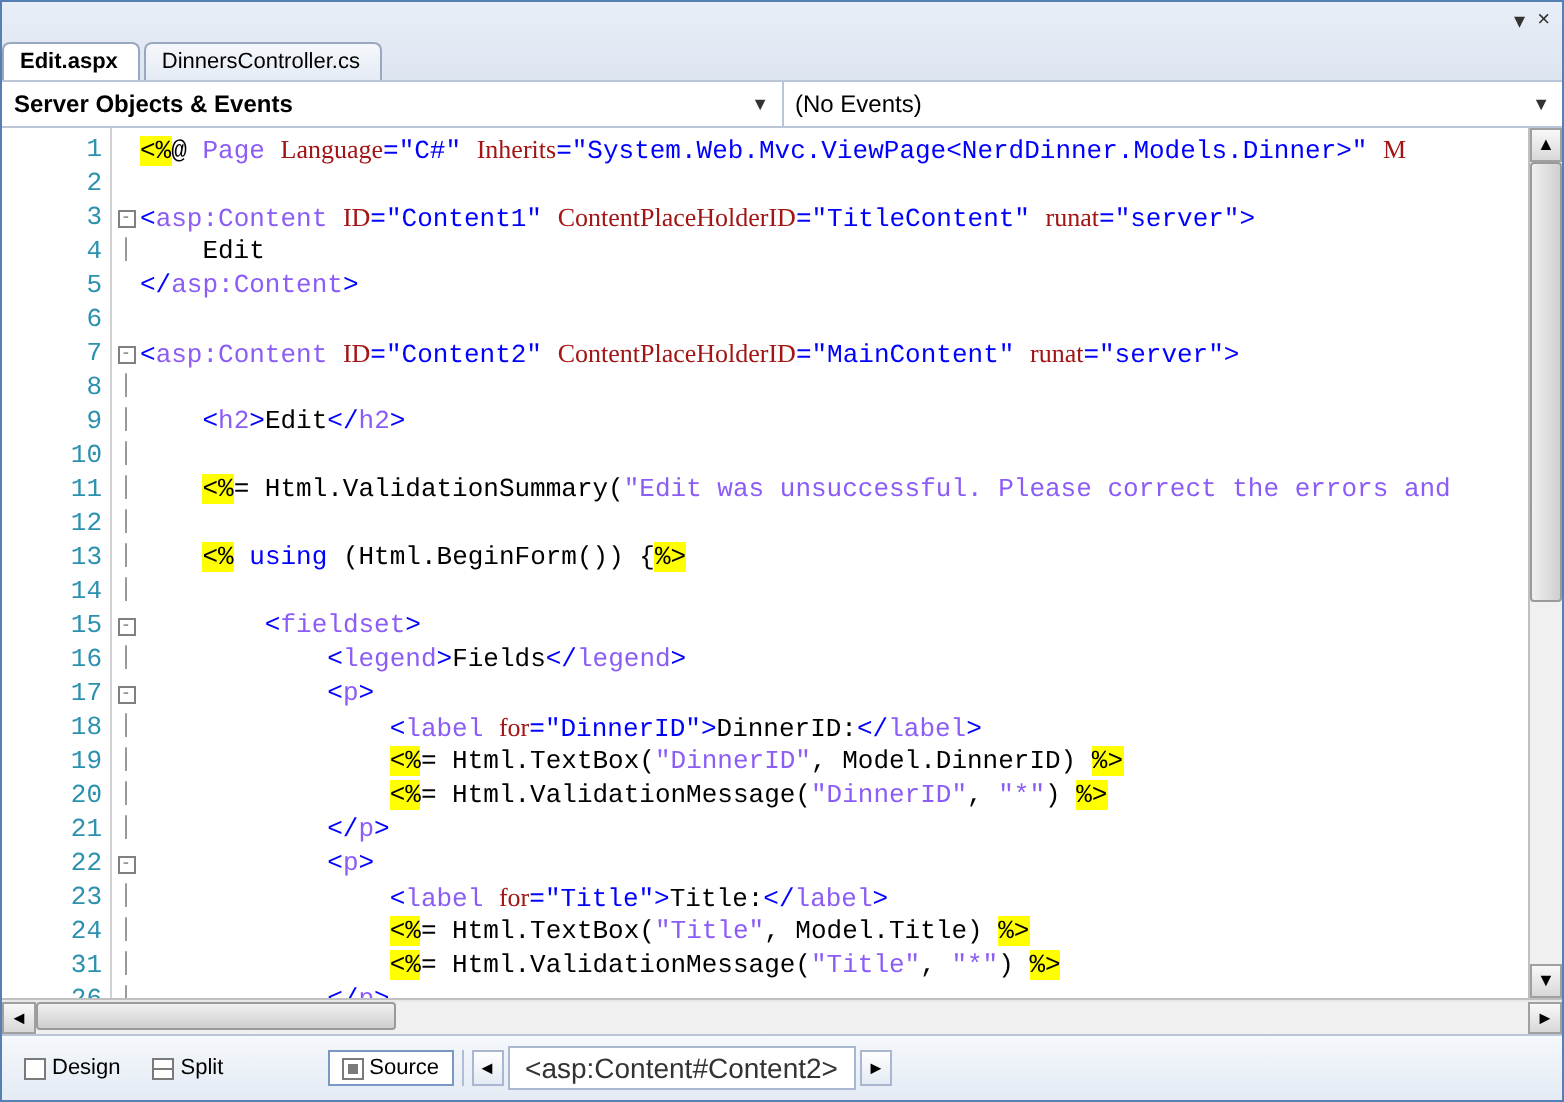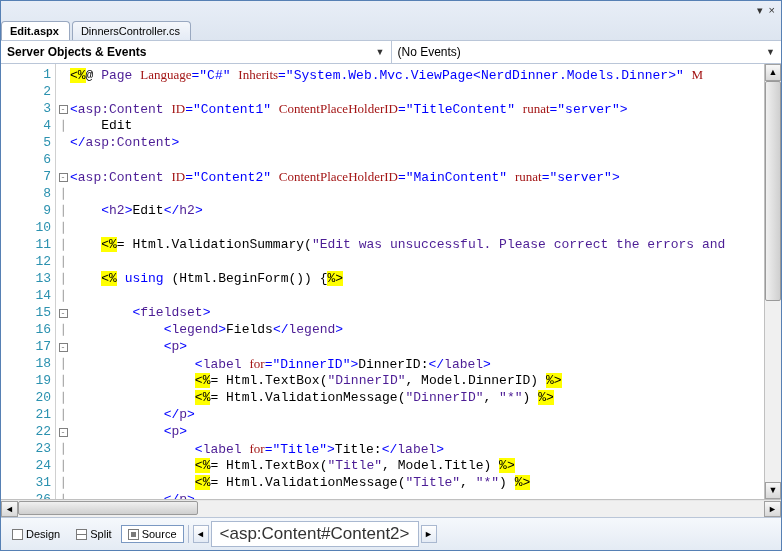--- a/index.html
+++ b/index.html
@@ -23,42 +23,42 @@
 .gutter .ln { height: 17px; padding-right: 4px; line-height: 17px; }
 .outline-col { width: 14px; background: #fff; font-family: Consolas, monospace; font-size: 10px; color: #808080; padding-top: 2px; }
 .outline-col .oc { height: 17px; text-align: center; line-height: 17px; }
 .outline-col .box { display:inline-block; width:9px; height:9px; border:1px solid #808080; line-height:7px; font-size:9px; text-align:center; background:#fff; cursor:pointer; }
 .code-lines { flex: 1; font-family: Consolas, 'Courier New', monospace; font-size: 13px; padding-top: 2px; white-space: pre; overflow: hidden; }
 .code-lines .cl { height: 17px; line-height: 17px; }
 
 .hl { background: #ffff00; }
 .blue { color: #0000ff; }
 .red { color: #a31515; font-family: Liberation Serif, serif; }
-.maroon { color: #4c1d95; }
+.maroon { color: #8b5cf6; }
 .black { color: #000000; }
 
 .hscroll { height: 18px; background: #e8e8e8; border-top: 1px solid #c0c0c0; display: flex; align-items: center; position: relative; }
 .hscroll .btn { width: 17px; height: 16px; background: linear-gradient(#f8f8f8,#d8d8d8); border: 1px solid #a0a0a0; text-align: center; font-size: 9px; line-height: 14px; cursor: pointer; }
 .hscroll .track { flex: 1; height: 16px; background: #f0f0f0; position: relative; }
 .hscroll .thumb { position: absolute; left: 0; width: 180px; height: 14px; top: 0; background: linear-gradient(#f0f0f0,#cfcfcf); border: 1px solid #9a9a9a; border-radius: 2px; }
 
 .vscroll { position: absolute; right: 0; top: 0; bottom: 0; width: 17px; background: #e8e8e8; border-left: 1px solid #c0c0c0; display:flex; flex-direction:column; }
 .vscroll .btn { height: 17px; background: linear-gradient(#f8f8f8,#d8d8d8); border: 1px solid #a0a0a0; text-align:center; font-size:9px; line-height:15px; cursor:pointer; }
 .vscroll .track { flex:1; background:#f0f0f0; position:relative; }
 .vscroll .thumb { position:absolute; top:0; left:0; right:0; height:220px; background: linear-gradient(90deg,#f0f0f0,#cfcfcf); border:1px solid #9a9a9a; border-radius:2px; }
 
 .status-bar { height: 26px; display: flex; align-items: center; border-top: 1px solid #bac6d8; background: linear-gradient(#f5f8fc,#e4ebf4); padding: 16px 4px; gap: 2px; }
 .view-btn { display: flex; align-items: center; gap: 3px; padding: 2px 6px; border: 1px solid transparent; cursor: pointer; font-size: 11px; }
-.view-btn.active { border: 1px solid #7a98c2; background: #fff; }
+.view-btn.active { border: 1px solid #7a98c2; background: #fff; margin-left: 43px; }
 .view-btn .sq { width: 11px; height: 11px; border: 1px solid #7a7a7a; display:inline-block; background:#fff; position:relative; }
 .view-btn .sq.split::after { content:''; position:absolute; left:0; right:0; top:50%; border-top:1px solid #7a7a7a; }
 .view-btn .sq.source::after { content:''; position:absolute; left:2px; right:2px; top:2px; bottom:2px; background:#7a7a7a; }
 .sep { width:1px; height:18px; background:#b0bdd4; margin:0 2px; }
 .nav-btn { width:16px; height:18px; border:1px solid #a9b8d0; background:linear-gradient(#fefefe,#e4ebf5); text-align:center; line-height:16px; font-size:9px; cursor:pointer; }
-.breadcrumb-box { border:1px solid #a9b8d0; background:#fff; padding:2px 8px; font-size:17px; color:#333; }
+.breadcrumb-box { border:1px solid #a9b8d0; background:#fff; padding:2px 8px; font-size:14px; color:#333; }
 </style>
 </head>
 <body>
 
 <div class="editor-window">
 
   <div class="tab-bar">
     <div class="tab active">Edit.aspx</div>
     <div class="tab">DinnersController.cs</div>
     <div class="tab-bar-right">

